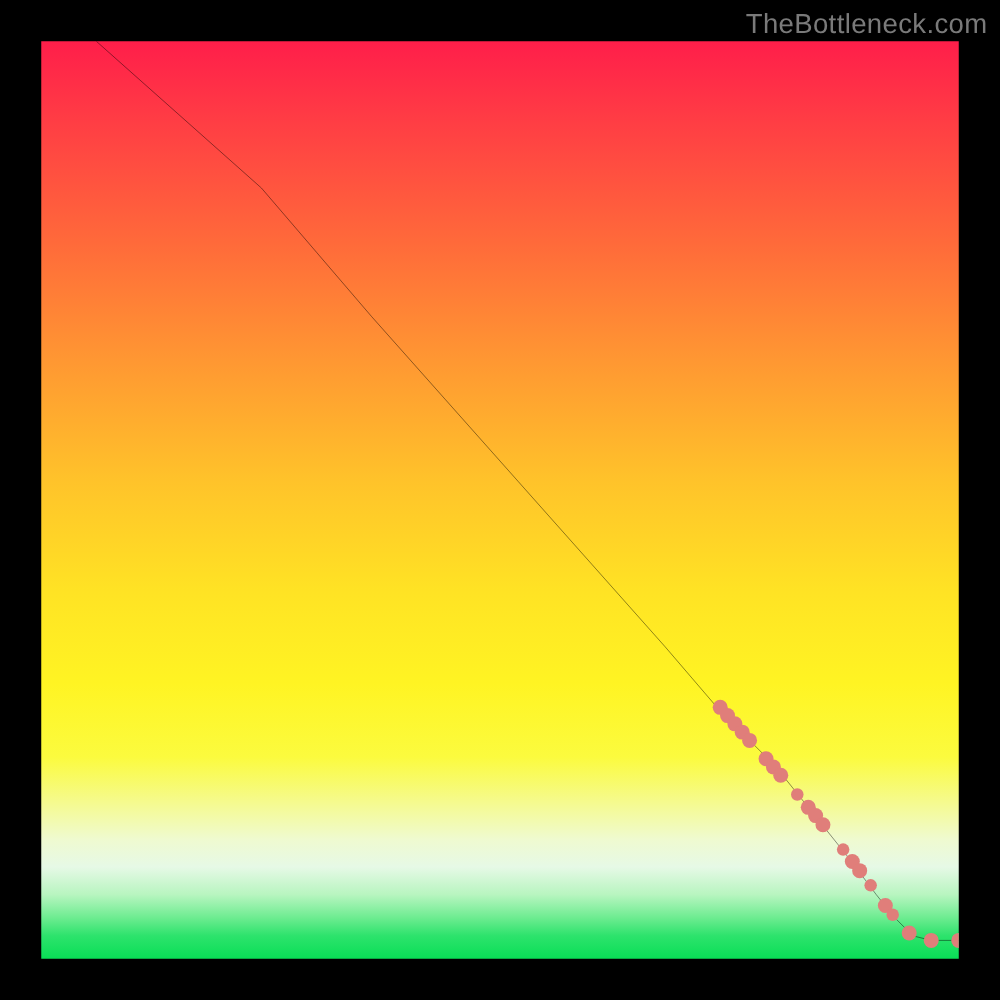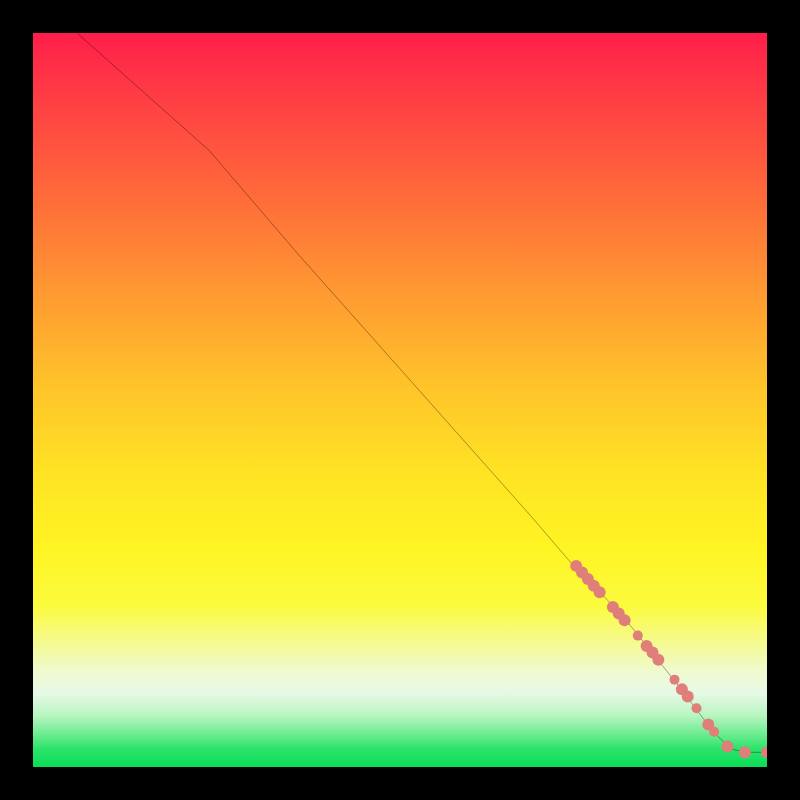--- a/index.html
+++ b/index.html
@@ -88,13 +88,14 @@
           <circle cx="89.2" cy="90.4" r="0.817" fill="#e07e7a"></circle>
           <circle cx="90.4" cy="92" r="0.681" fill="#e07e7a"></circle>
           <circle cx="92" cy="94.2" r="0.817" fill="#e07e7a"></circle>
           <circle cx="92.8" cy="95.2" r="0.681" fill="#e07e7a"></circle>
           <circle cx="94.6" cy="97.2" r="0.817" fill="#e07e7a"></circle>
           <circle cx="97" cy="98" r="0.817" fill="#e07e7a"></circle>
           <circle cx="100" cy="98" r="0.817" fill="#e07e7a"></circle>
         </g>
     </svg>
   </div>
+  <div class="watermark">TheBottleneck.com</div>
 </div>
 
 </body></html>

